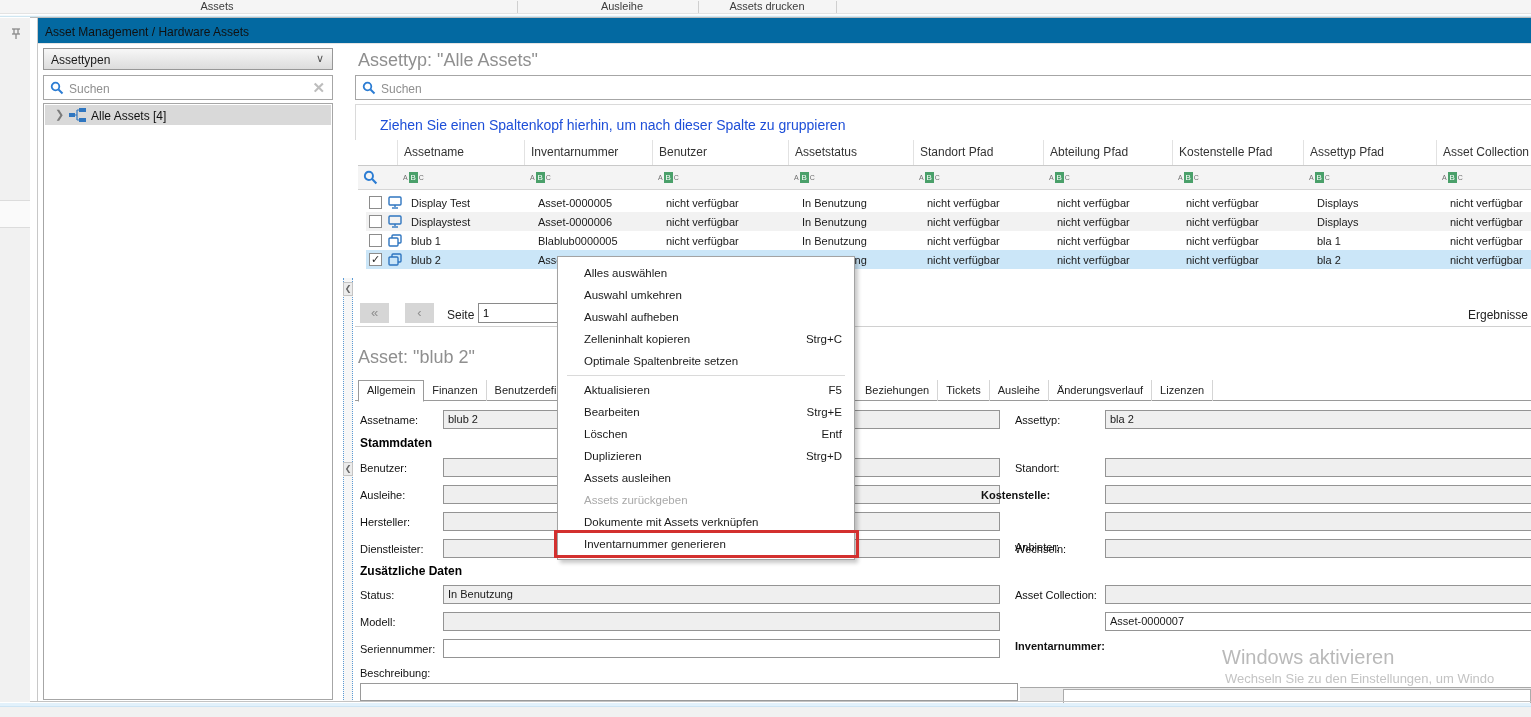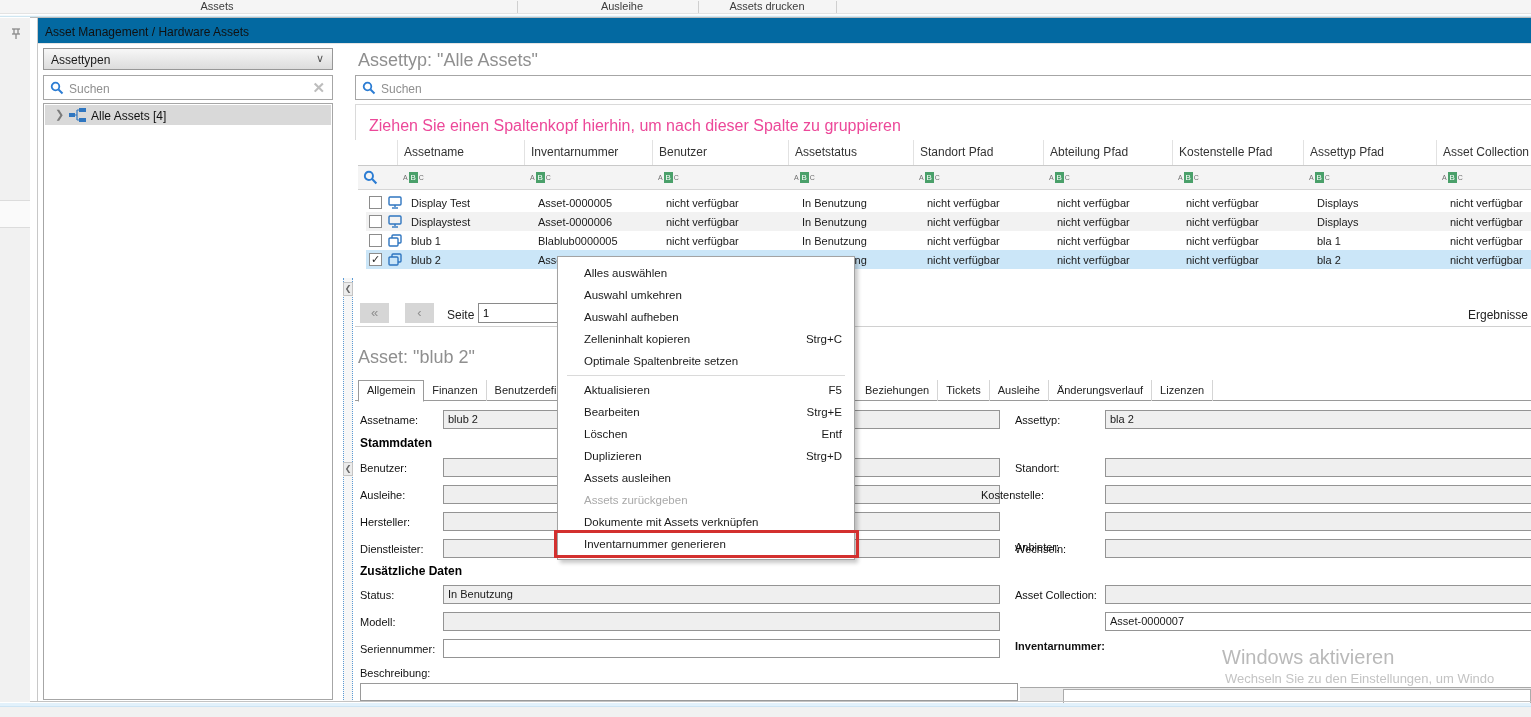--- a/index.html
+++ b/index.html
@@ -47,21 +47,21 @@
   
   .splitter { left:343px; top:278px; width:10px; height:424px; background:#f7f7f7; border-left:1px dotted #5b9bd5; border-right:1px dotted #5b9bd5; }
   .split-btn { position:absolute; left:-1px; width:10px; height:14px; background:#ececec; border:1px solid #c4c4c4; color:#666; font-size:8px; line-height:12px; text-align:center; }
 
   
   .main-title { left:358px; top:50px; font-size:18px; color:#8f8f8f; }
   .detail-title { left:358px; top:347px; font-size:18px; color:#8f8f8f; }
 
   
   .grid-hint-row { left:355px; top:104px; width:1176px; height:36px; background:#fff; border-top:1px solid #dadada; border-left:1px solid #dadada; }
-  .grid-hint { position:absolute; left:13px; top:12px; font-size:16px; color:#ec4899; }
+  .grid-hint { position:absolute; left:24px; top:12px; font-size:14px; color:#1d4ed8; }
   .hdr-row { left:358px; top:140px; width:1173px; height:26px; display:flex; border-bottom:1px solid #c9c9c9; background:#fff; }
   .hdr-cell { border-left:1px solid #e2e2e2; height:100%; line-height:25px; padding-left:6px; font-size:12px; color:#333; overflow:hidden; white-space:nowrap; }
   .hdr-cell:first-child, .hdr-cell:nth-child(2) { border-left:none; }
   .filter-row { left:358px; top:166px; width:1173px; height:24px; display:flex; background:#f4f4f4; border-bottom:1px solid #d6d6d6; }
   .filter-cell { height:100%; position:relative; }
   .abc { position:absolute; left:6px; top:6px; display:flex; align-items:center; height:11px; }
   .abc .a, .abc .c { font-size:7px; color:#6d6d6d; }
   .abc .b { width:9px; height:11px; background:#4aa06a; color:#fff; font-size:8px; line-height:11px; text-align:center; margin:0 1px; }
   .grid-row { left:358px; width:1173px; height:19px; display:flex; align-items:center;margin-left:8px; }
   .grid-row.alt { background:#f2f2f2; }
@@ -405,21 +405,21 @@
   <div class="f-field fl" style="top:612px;"></div>
   <div class="f-label" style="left:360px;top:643px;">Seriennummer:</div>
   <div class="f-field fl white" style="top:639px;"></div>
   <div class="f-label" style="left:360px;top:667px;">Beschreibung:</div>
   <div class="abs f-textarea"></div>
 
   <div class="f-label" style="left:1015px;top:414px;">Assettyp:</div>
   <div class="f-field fr" style="top:410px;">bla 2</div>
   <div class="f-label" style="left:1015px;top:462px;">Standort:</div>
   <div class="f-field fr" style="top:458px;"></div>
-  <div class="f-label" style="left:981px;top:489px;">Kostenstelle:</div>
+  <div class="f-label" style="left:981px;top:489px;font-weight:bold;">Kostenstelle:</div>
   <div class="f-field fr" style="top:485px;"></div>
   <div class="f-label" style="left:1015px;top:541px;">Anbieter:</div>
   <div class="f-field fr" style="top:512px;"></div>
   <div class="f-label" style="left:1015px;top:543px;">Wechseln:</div>
   <div class="f-field fr" style="top:539px;"></div>
   <div class="f-label" style="left:1015px;top:589px;">Asset Collection:</div>
   <div class="f-field fr" style="top:585px;"></div>
   <div class="f-label" style="left:1015px;top:640px;font-weight:bold;">Inventarnummer:</div>
   <div class="f-field fr white" style="top:612px;">Asset-0000007</div>
 

